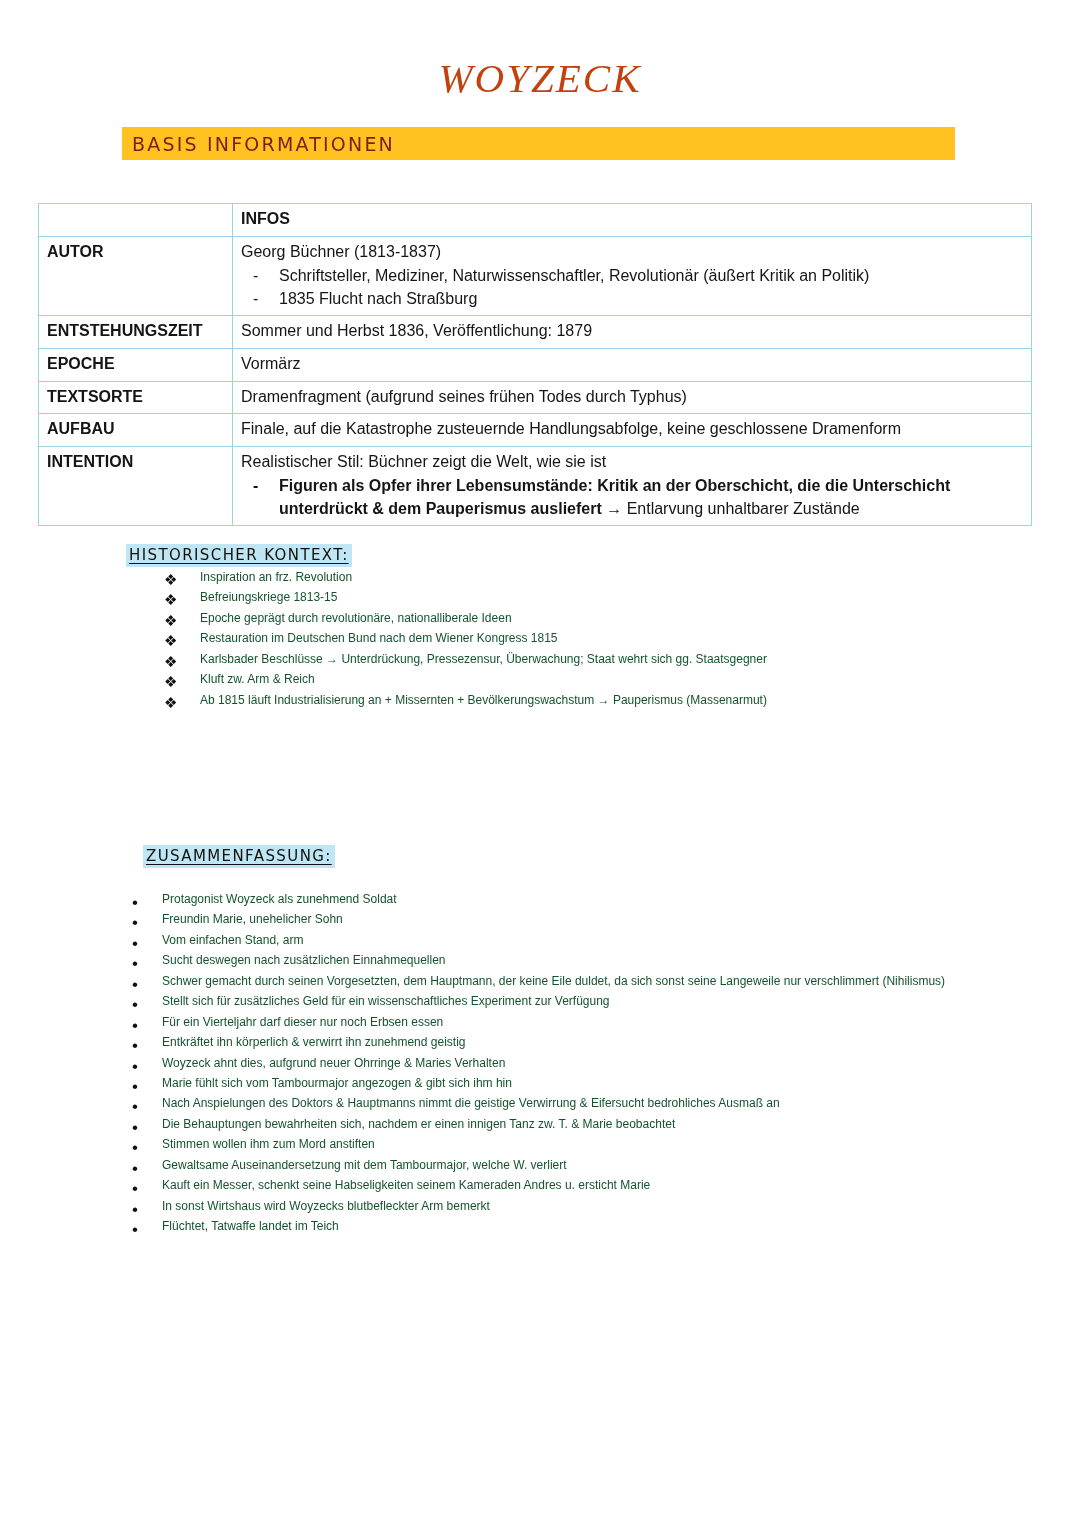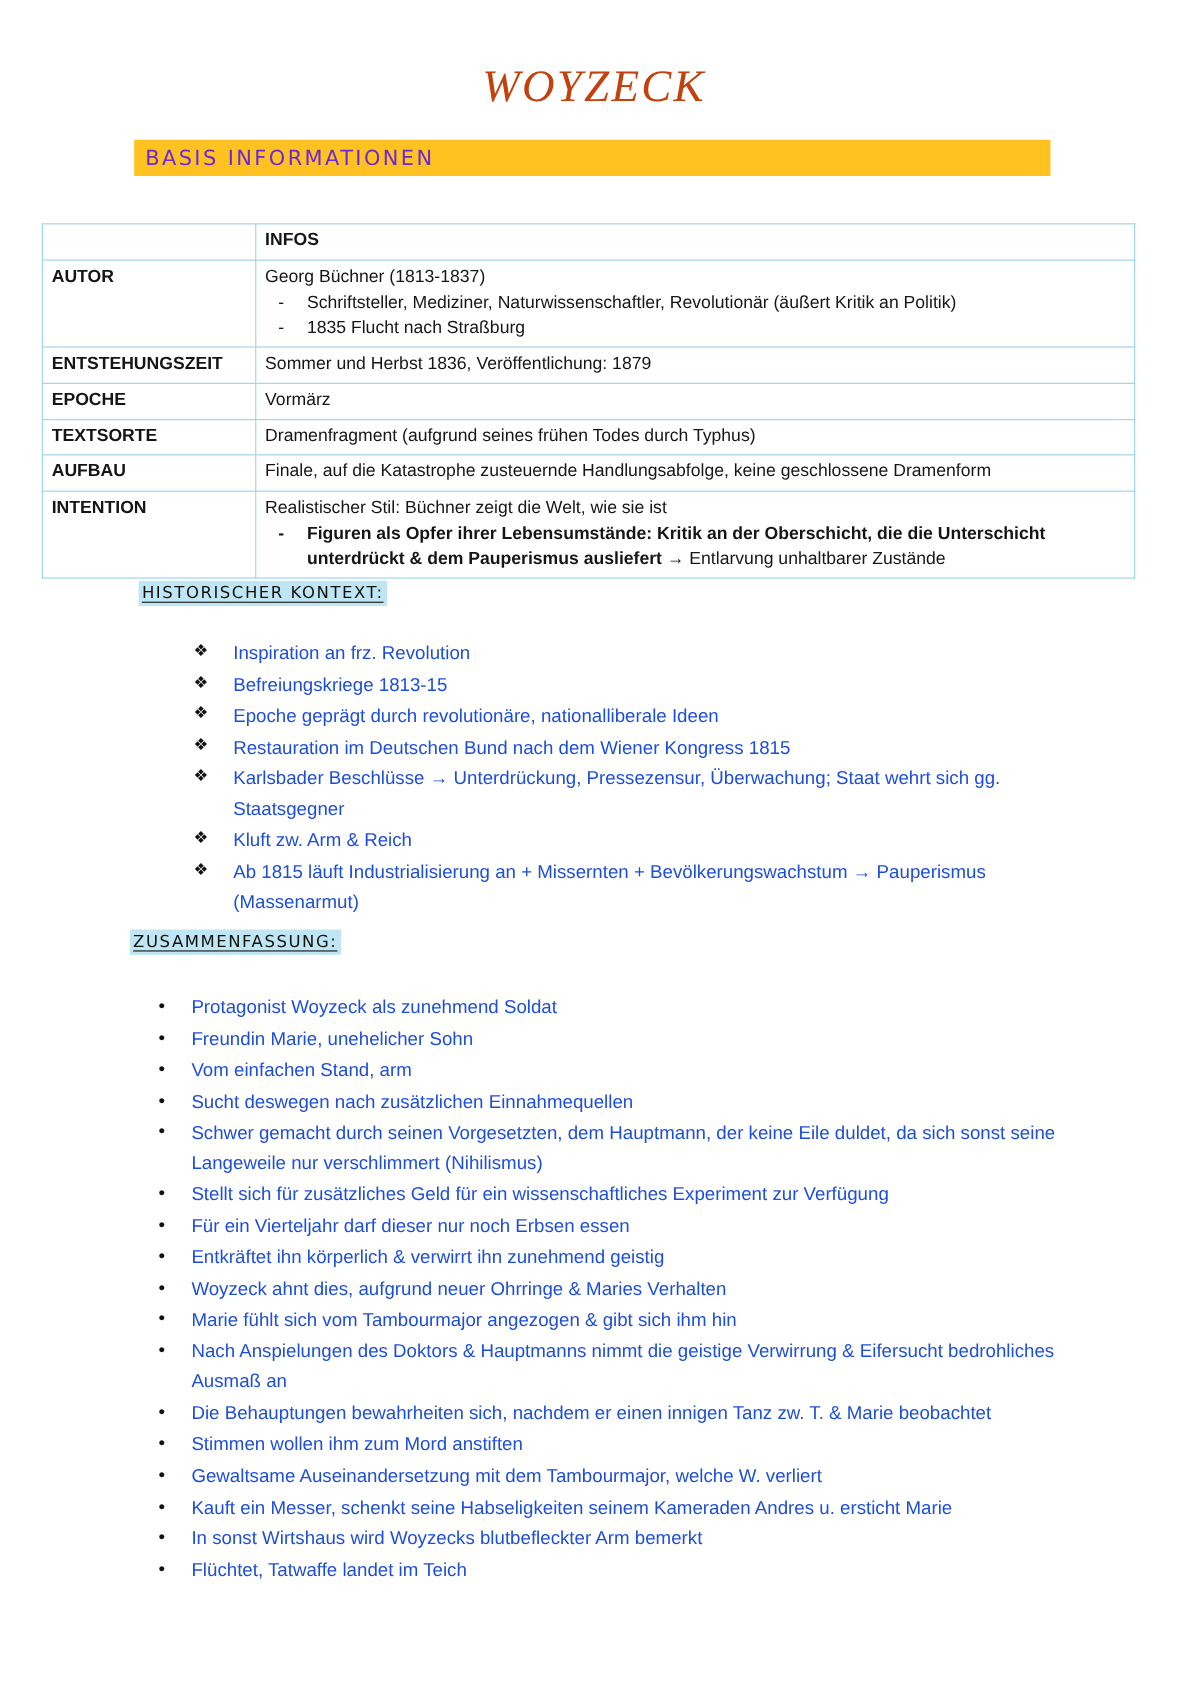--- a/index.html
+++ b/index.html
@@ -46,21 +46,21 @@
     width: 833px;
     height: 33px;
     background: #FFC220;
     display: flex;
     align-items: center;
   }
   .banner-label {
     font-family: "DejaVu Sans", sans-serif;
     font-size: 19px;
     letter-spacing: 2.2px;
-    color: #6d28d9;
+    color: #7f1d1d;
     padding-left: 10px;
     font-weight: 400;
   }
 
   
   .info-table {
     position: absolute;
     top: 203px;
     left: 38px;
     width: 994px;
@@ -115,32 +115,32 @@
     font-family: "DejaVu Sans", sans-serif;
     font-size: 15px;
     letter-spacing: 1.4px;
     color: #14110d;
     background: #BFE6F4;
     text-decoration: underline;
     text-underline-offset: 3px;
     padding: 2px 3px 3px 3px;
     white-space: nowrap;
   }
-  #hist-heading { top: 528px; left: 126px; }
-  #zus-heading  { top: 845px; left: 118px; }
+  #hist-heading { top: 544px; left: 126px; }
+  #zus-heading  { top: 845px; left: 143px; }
 
   
   .bullets {
     position: absolute;
-    margin: 16px;
+    margin: 4px;
     padding: 0;
     list-style: none;
-    font-size: 17px;
+    font-size: 12px;
     line-height: 1.62;
-    color: #1d4ed8;
+    color: #14532d;
   }
   .bullets li {
     position: relative;
     padding-left: 36px;
     margin-bottom: 1px;
   }
   .bullets.diamond {
     top: 564px;
     left: 160px;
     width: 830px;

